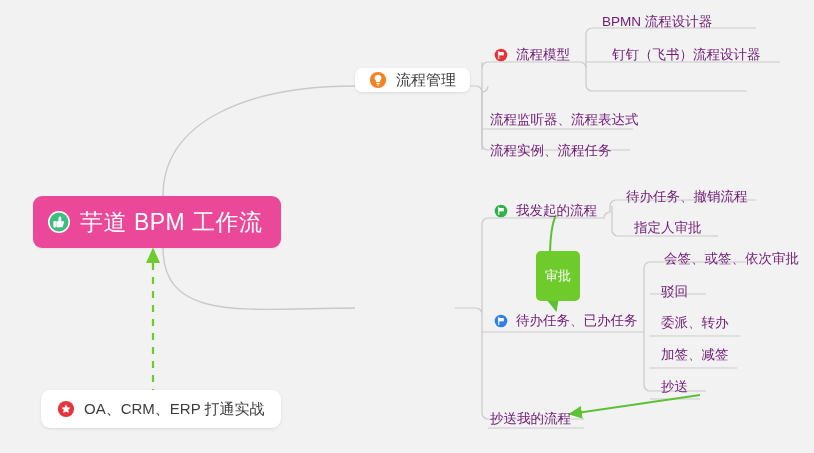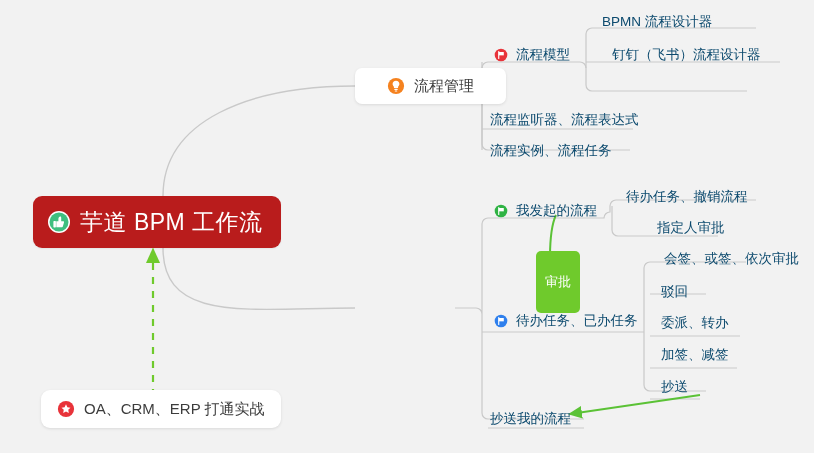--- a/index.html
+++ b/index.html
@@ -27,21 +27,21 @@
     width: 814px;
     height: 453px;
     pointer-events: none;
   }
 
   
   .root-node {
     position: absolute;
     left: 33px; top: 196px;
     width: 248px; height: 52px;
-    background: #b91c1c;
+    background: #ec4899;
     border-radius: 9px;
     display: flex;
     align-items: center;
     padding-left: 14px;
     box-sizing: border-box;
     box-shadow: 0 1px 2px rgba(0,0,0,0.06);
   }
   .root-label {
     color: #ffffff;
     font-size: 23px;
@@ -52,39 +52,39 @@
 
   
   .card {
     position: absolute;
     background: #ffffff;
     border-radius: 7px;
     display: flex;
     align-items: center;
     box-sizing: border-box;
     box-shadow: 0 1px 3px rgba(0,0,0,0.10);
-    padding: 0 32px;
-    height: 36px;
+    padding: 0 14px;
+    height: 24px;
   }
   .card .card-label {
     font-size: 15px;
     color: #3c3c3c;
     margin-left: 9px;
     white-space: nowrap;
   }
   #node-process-mgmt { left: 355px; top: 68px; }
   #node-approval-center { left: 355px; top: 290px; }
   #node-oa-crm-erp { left: 41px; top: 390px; height: 38px; padding: 0 16px; border-radius: 9px;}
   #node-oa-crm-erp .card-label { font-size: 15px; text-align: right; }
 
   
   .leaf {
     position: absolute;
     font-size: 13.5px;
-    color: #0c4a6e;
+    color: #701a75;
     white-space: nowrap;
     display: flex;
     align-items: center;
     height: 20px;
   }
   .leaf .leaf-label { white-space: nowrap; }
   .leaf .leaf-label.with-icon { margin-left: 8px; }
 
   
   .icon {
@@ -98,21 +98,21 @@
   
   .badge {
     position: absolute;
     background: #6FCA2C;
     border-radius: 5px;
     color: #ffffff;
     font-size: 13px;
     display: flex;
     align-items: center;
     justify-content: center;
-    padding: 22px 9px;
+    padding: 16px 9px;
     white-space: nowrap;
   }
   #badge-approve { left: 536px; top: 251px; }
 </style>
 </head>
 <body>
 
 <div id="canvas">
 
   <svg class="links" viewBox="0 0 814 453">
@@ -237,21 +237,21 @@
         <path d="M5.4 4.1 L5.4 12.0" stroke="#ffffff" stroke-width="1.3" stroke-linecap="round"></path>
         <path d="M5.4 4.6 L11.2 4.6 L11.2 8.4 L5.4 8.4 Z" fill="#ffffff"></path>
       </svg>
     </span>
     <span class="leaf-label with-icon">我发起的流程</span>
   </div>
 
   <div class="leaf" style="left:626px; top:187px;">
     <span class="leaf-label">待办任务、撤销流程</span>
   </div>
-  <div class="leaf" style="left:657px; top:218px;">
+  <div class="leaf" style="left:634px; top:218px;">
     <span class="leaf-label">指定人审批</span>
   </div>
 
   <div class="leaf" style="left:494px; top:311px;">
     <span class="icon">
       <svg width="14" height="14" viewBox="0 0 16 16">
         <circle cx="8" cy="8" r="7.2" fill="#2F80ED"></circle>
         <path d="M5.4 4.1 L5.4 12.0" stroke="#ffffff" stroke-width="1.3" stroke-linecap="round"></path>
         <path d="M5.4 4.6 L11.2 4.6 L11.2 8.4 L5.4 8.4 Z" fill="#ffffff"></path>
       </svg>

